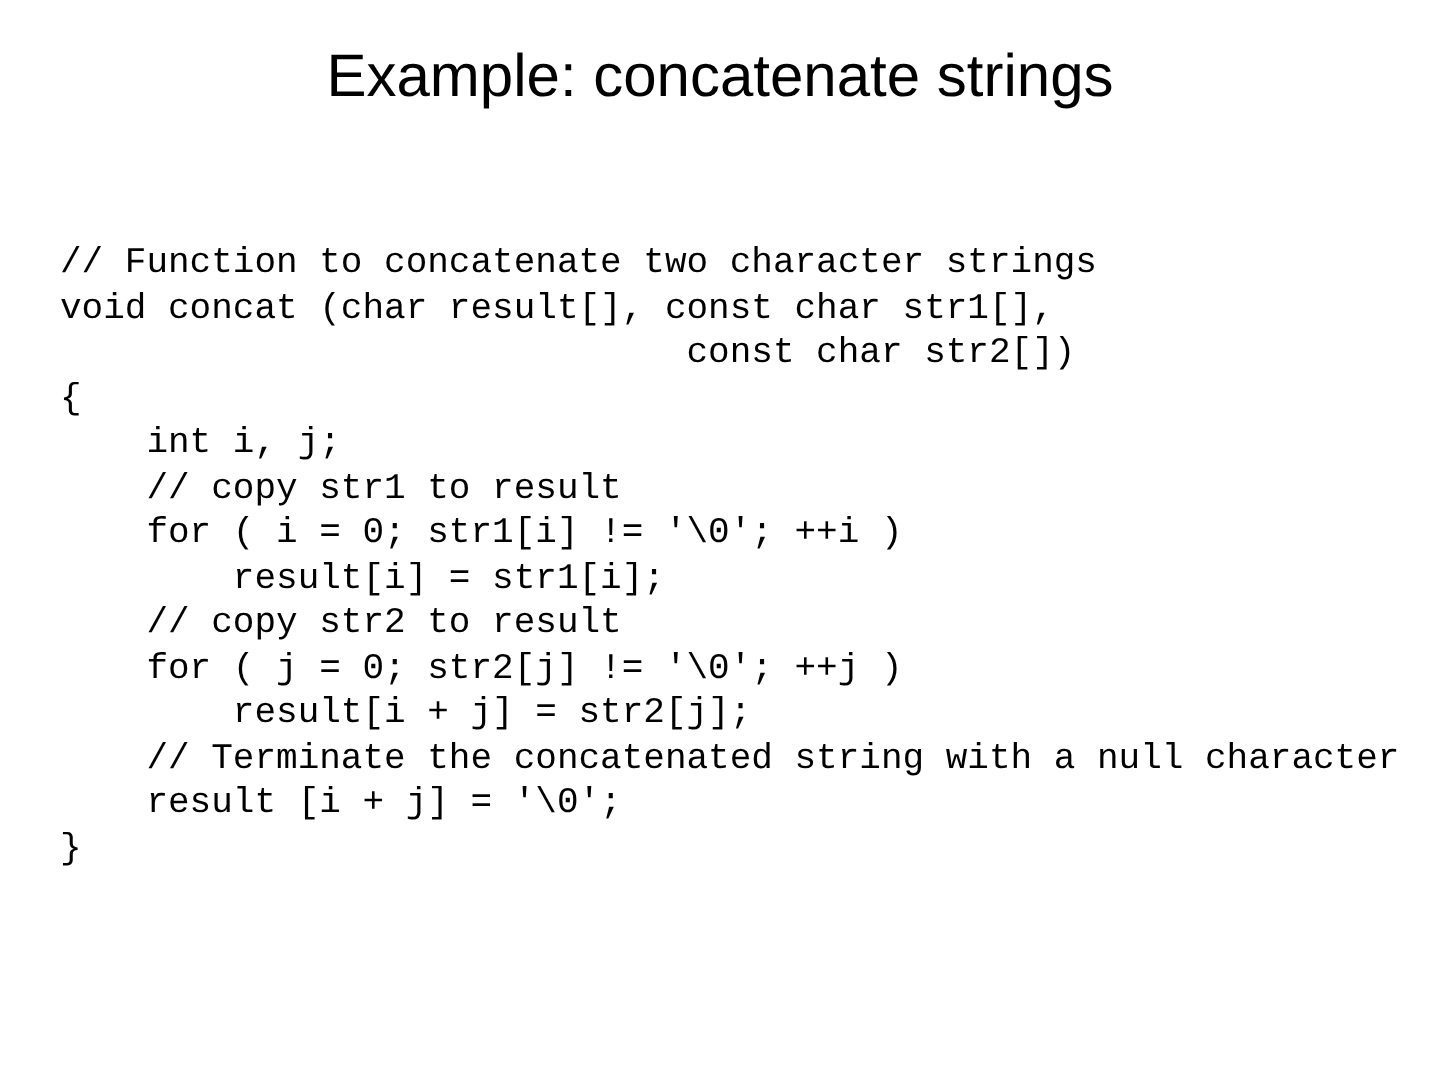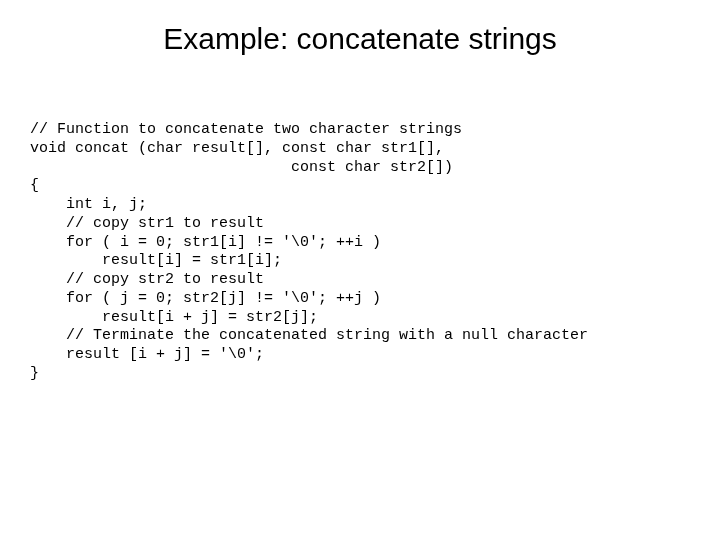--- a/index.html
+++ b/index.html
@@ -21,21 +21,21 @@
       font-size: 30px;
       font-weight: normal;
       text-align: center;
       margin: 0;
       padding-top: 22px;
       padding-bottom: 10px;
       color: #000;
     }
     .code-block {
       font-family: "Courier New", Courier, monospace;
-      font-size: 15px;
+      font-size: 18px;
       line-height: 1.25;
       white-space: pre;
       color: #000;
       padding-left: 30px;
       padding-top: 55px;
     }
   </style>
 </head>
 <body>
 

